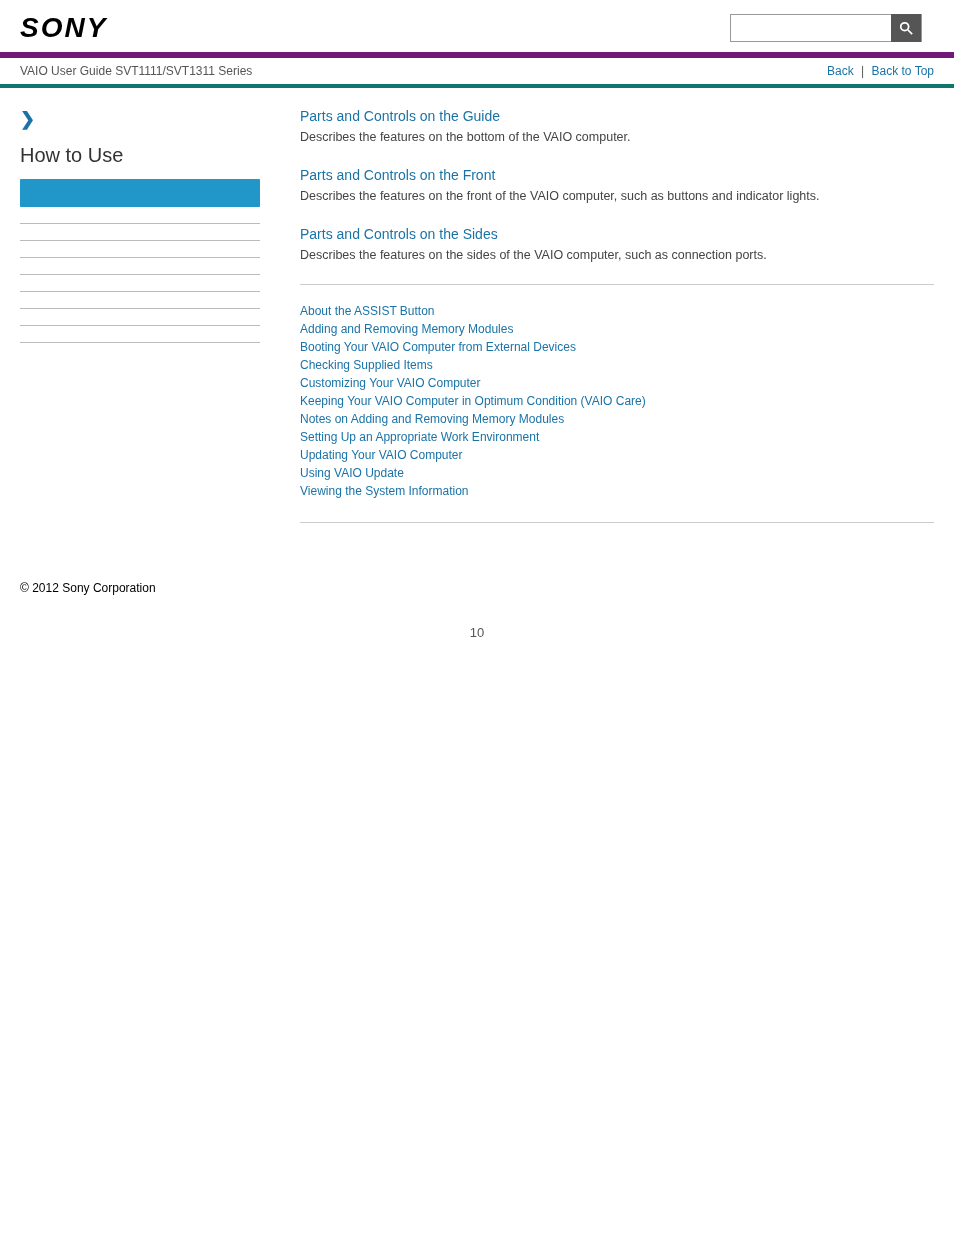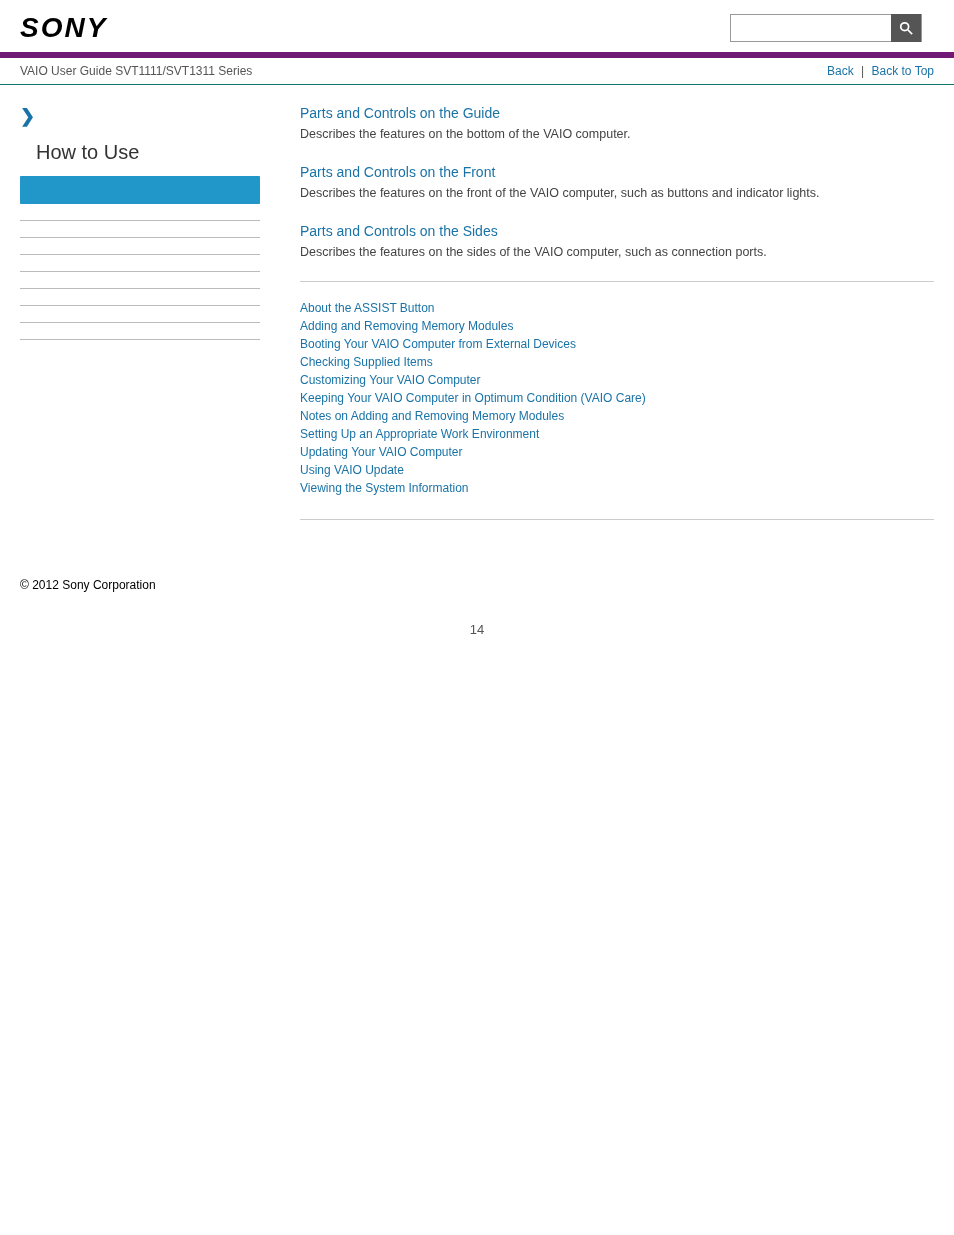--- a/index.html
+++ b/index.html
@@ -53,21 +53,21 @@
       color: #fff;
       font-size: 14px;
     }
 
     
     .nav-bar {
       padding: 6px 20px;
       display: flex;
       align-items: center;
       justify-content: space-between;
-      border-bottom: 1px solid #0f766e;
+      border-bottom: 4px solid #0f766e;
     }
     .nav-guide-title {
       font-size: 12px;
       color: #555;
     }
     .nav-links {
       font-size: 12px;
     }
     .nav-links a {
       color: #1a73a7;
@@ -95,21 +95,20 @@
       font-size: 18px;
       font-weight: bold;
       margin-bottom: 14px;
       display: block;
     }
     .sidebar-title {
       font-size: 20px;
       font-weight: normal;
       color: #333;
       margin-bottom: 12px;
-      margin-left: 16px;
     }
     .sidebar-highlight {
       background: #2196c9;
       height: 28px;
       margin-bottom: 16px;
       border-radius: 1px;
     }
     .sidebar-divider {
       border: none;
       border-top: 1px solid #bbb;
@@ -247,13 +246,13 @@
     </ul>
 
     <hr class="divider-h" style="margin-top:24px;">
   </div>
 </div>
 
 <div class="footer">
   <span>© 2012 Sony  Corporation</span>
 </div>
 
-<div class="page-number">14</div>
+<div class="page-number">10</div>
 
 </body></html>

